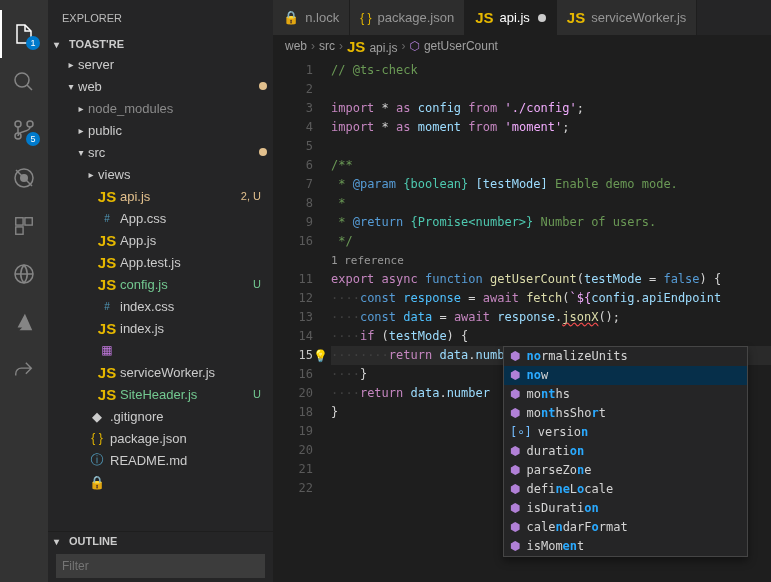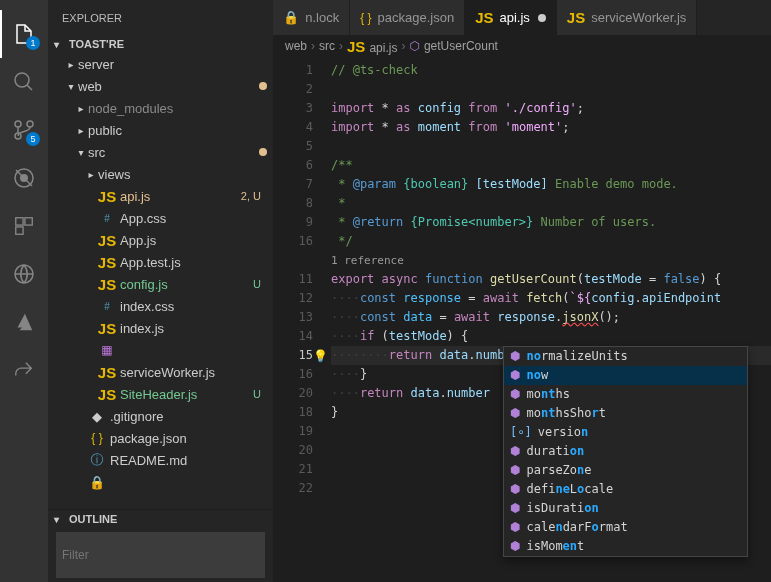--- a/index.html
+++ b/index.html
@@ -127,21 +127,21 @@
   border-top: 1px solid #1e1e1e;
 }
 .filter-box {
   padding: 4px 8px;
 }
 .filter-input {
   width: 100%;
   background: #3c3c3c;
   border: none;
   color: #cccccc;
-  padding: 16px 6px;
+  padding: 5px 6px;
   font-size: 12px;
 }
 .main {
   flex: 1;
   display: flex;
   flex-direction: column;
   overflow: hidden;
 }
 .tabs {
   display: flex;

